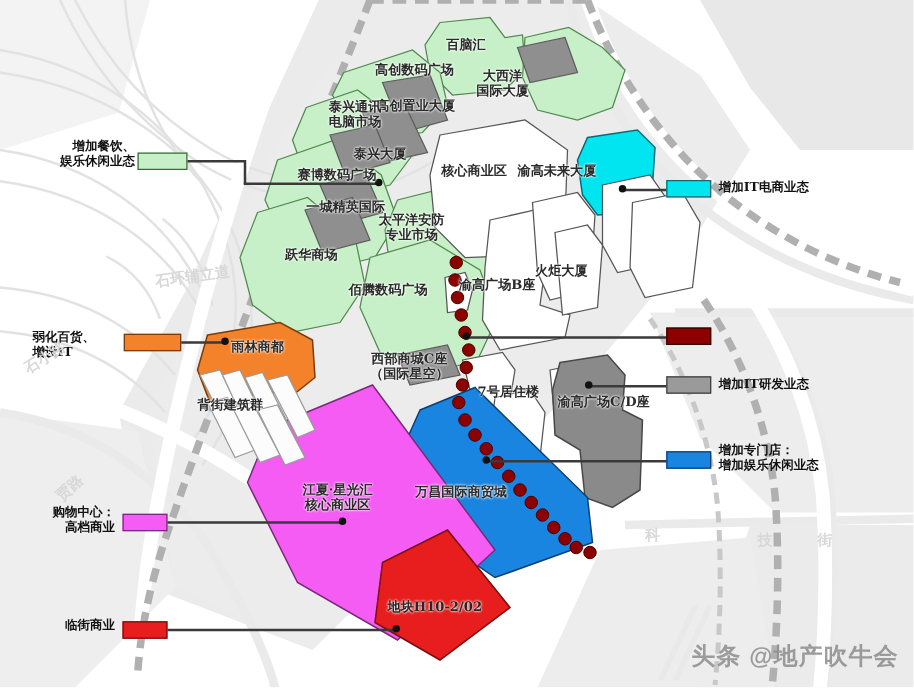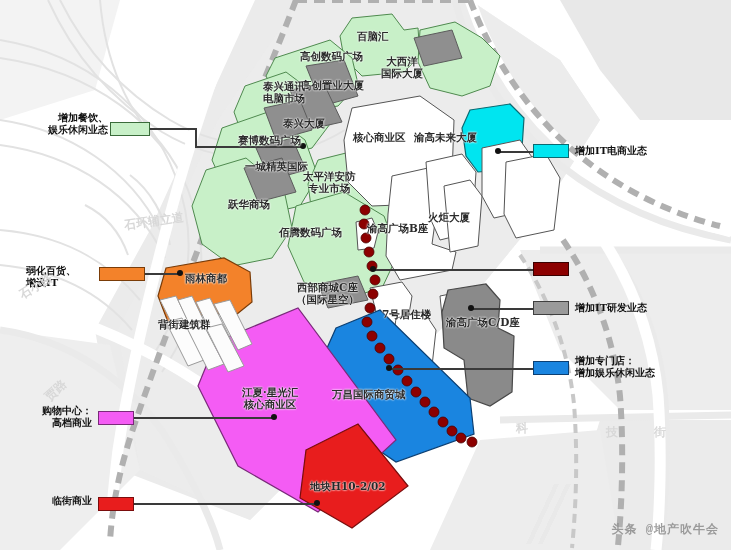--- a/index.html
+++ b/index.html
@@ -8,22 +8,22 @@
   svg{display:block;}
   .legend-text{position:absolute;font-size:10px;color:#111;line-height:1.2;white-space:pre-line;font-weight:bold;
       font-family:"DejaVu Serif","Liberation Serif",serif;}
   .swatch{position:absolute;border:1px solid #4a4a4a;box-sizing:border-box;}
   .leader{position:absolute;background:#3a3a3a;}
   .dot{position:absolute;width:6px;height:6px;border-radius:50%;background:#111;}
   .maplbl{position:absolute;font-size:10.5px;color:#2b2b2b;line-height:1.15;white-space:pre-line;
       font-family:"DejaVu Serif","Liberation Serif",serif;font-weight:bold;text-shadow:0 0 2px #fff,0 0 2px #fff;}
   .roadlbl{position:absolute;font-size:12px;color:#d8d8d8;font-family:"DejaVu Serif","Liberation Serif",serif;
       font-weight:bold;white-space:nowrap;}
-  .watermark{position:absolute;right:12px;bottom:12px;font-size:12px;color:#8d8d8d;
-      font-family:Liberation Mono, monospace;font-weight:bold;letter-spacing:1px;
+  .watermark{position:absolute;right:12px;bottom:12px;font-size:19px;color:#8d8d8d;
+      font-family:Liberation Sans, sans-serif;font-weight:bold;letter-spacing:1px;
       opacity:.85;text-align:center;}
   .wm-slash{position:absolute;right:150px;bottom:6px;width:70px;height:60px;
       background:linear-gradient(115deg,transparent 44%,#e9e9e9 44%,#e9e9e9 49%,transparent 49%,
       transparent 56%,#e9e9e9 56%,#e9e9e9 61%,transparent 61%);}
 </style>
 </head>
 <body>
 
 <div id="stage">
 

